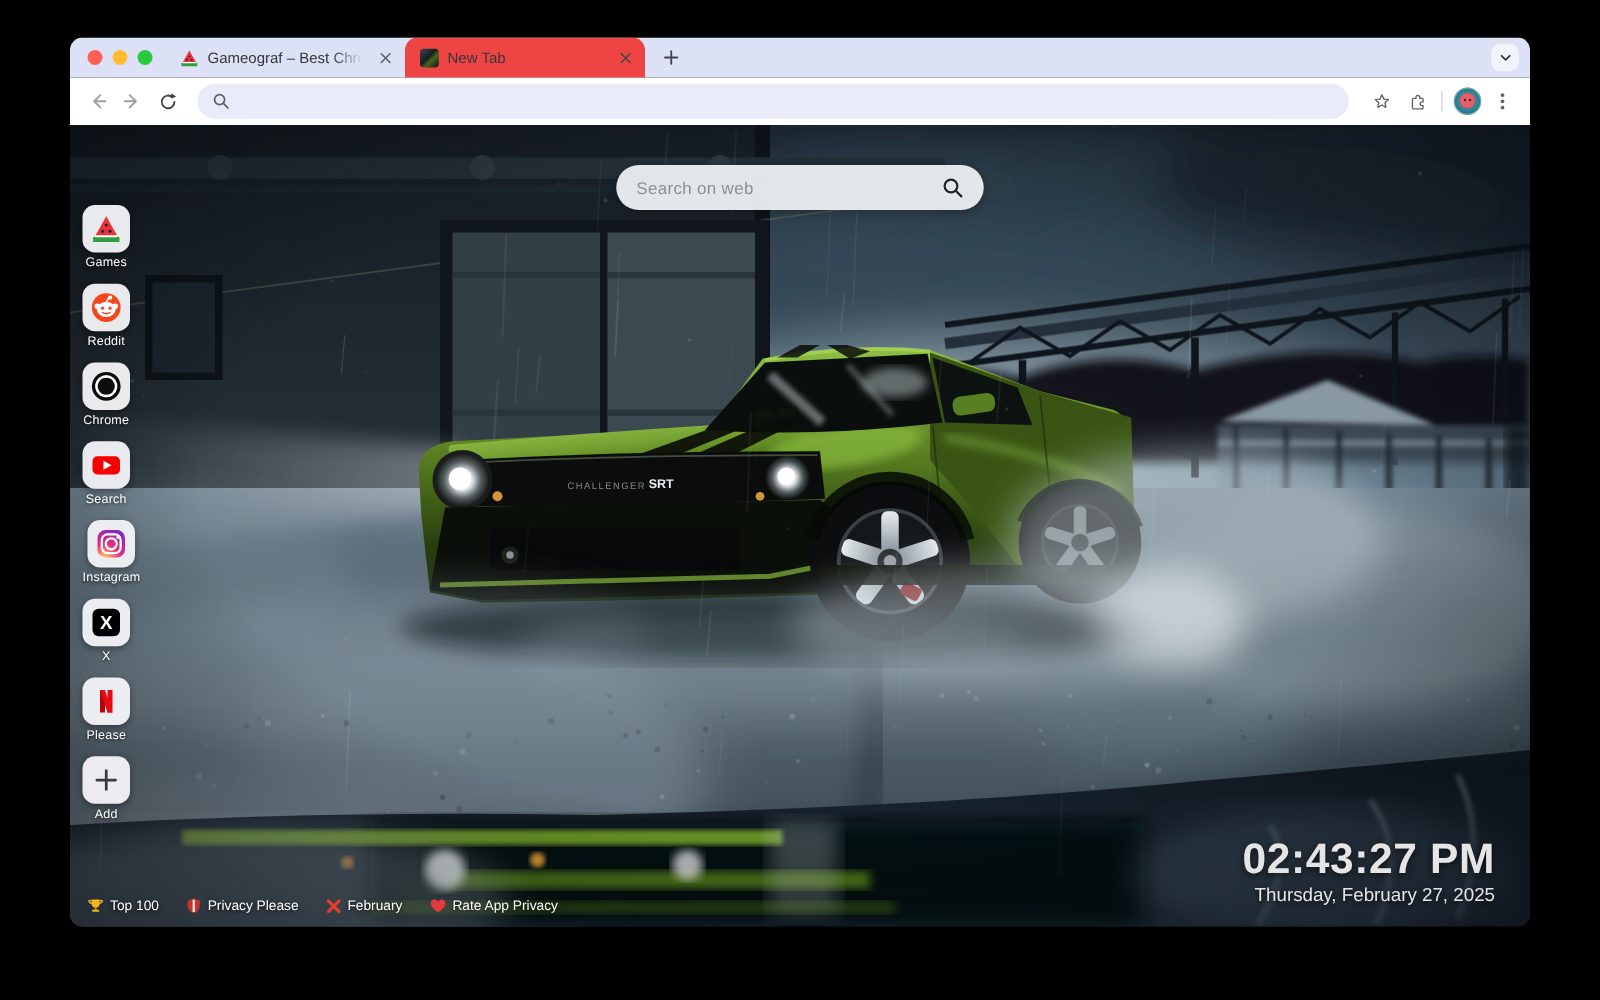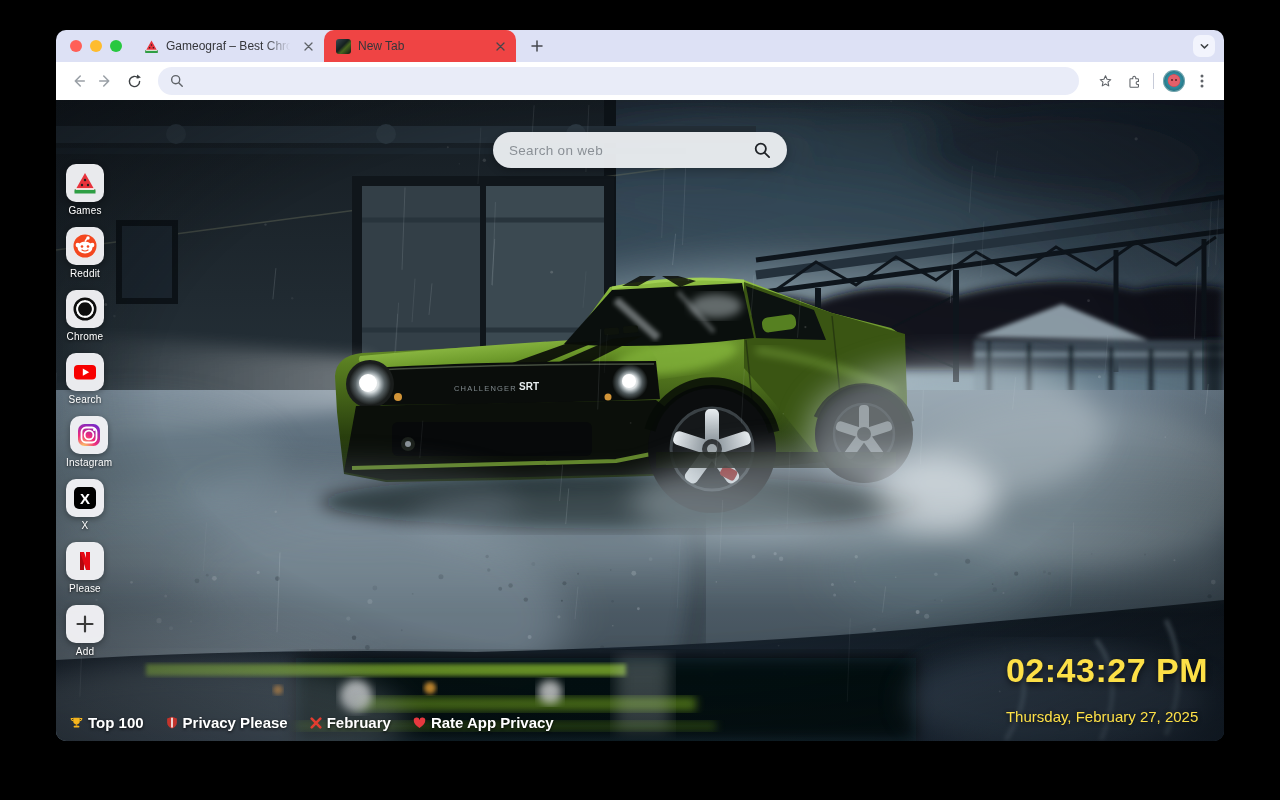--- a/index.html
+++ b/index.html
@@ -63,29 +63,29 @@
   .sidebar { position:absolute; left:10px; top:64px; width:76px; display:flex;
              flex-direction:column; align-items:flex-start; }
   .shortcut { display:flex; flex-direction:column; align-items:center; margin-bottom:10px;
               cursor:pointer; }
   .tile { width:38px; height:38px; border-radius:10px; background:rgba(243,243,246,.96);
           display:flex; align-items:center; justify-content:center;
           box-shadow:0 2px 6px rgba(0,0,0,.35); }
   .shortcut .slabel { margin-top:3px; font-size:10px; line-height:12px; color:#fff;
                       text-shadow:0 1px 3px rgba(0,0,0,.8); letter-spacing:.2px; }
 
-  .clock-block { position:absolute; right:16px; bottom:16px; color:#fde047; }
+  .clock-block { position:absolute; right:28px; bottom:16px; text-align:right; color:#e5e5e5; }
   .clock-time { font-size:34px; font-weight:700; letter-spacing:.5px;
                 text-shadow:0 2px 6px rgba(0,0,0,.65); }
-  .clock-date { font-size:15px; margin-top:18px; text-shadow:0 1px 4px rgba(0,0,0,.7); }
+  .clock-date { font-size:15px; margin-top:1px; text-shadow:0 1px 4px rgba(0,0,0,.7); }
 
   .footer-links { position:absolute; left:14px; bottom:10px; display:flex; align-items:center;
                   gap:22px; }
-  .flink { display:flex; align-items:center; gap:5px; color:#fff; font-size:15px;
-           font-weight:700; text-decoration:none; text-shadow:0 1px 3px rgba(0,0,0,.8);
+  .flink { display:flex; align-items:center; gap:5px; color:#fff; font-size:11px;
+           font-weight:400; text-decoration:none; text-shadow:0 1px 3px rgba(0,0,0,.8);
            cursor:pointer; }
   .flink svg { flex:none; }
 </style>
 </head>
 <body>
 
 <div class="window">
 
   <div class="tabstrip">
     <div class="lights">

